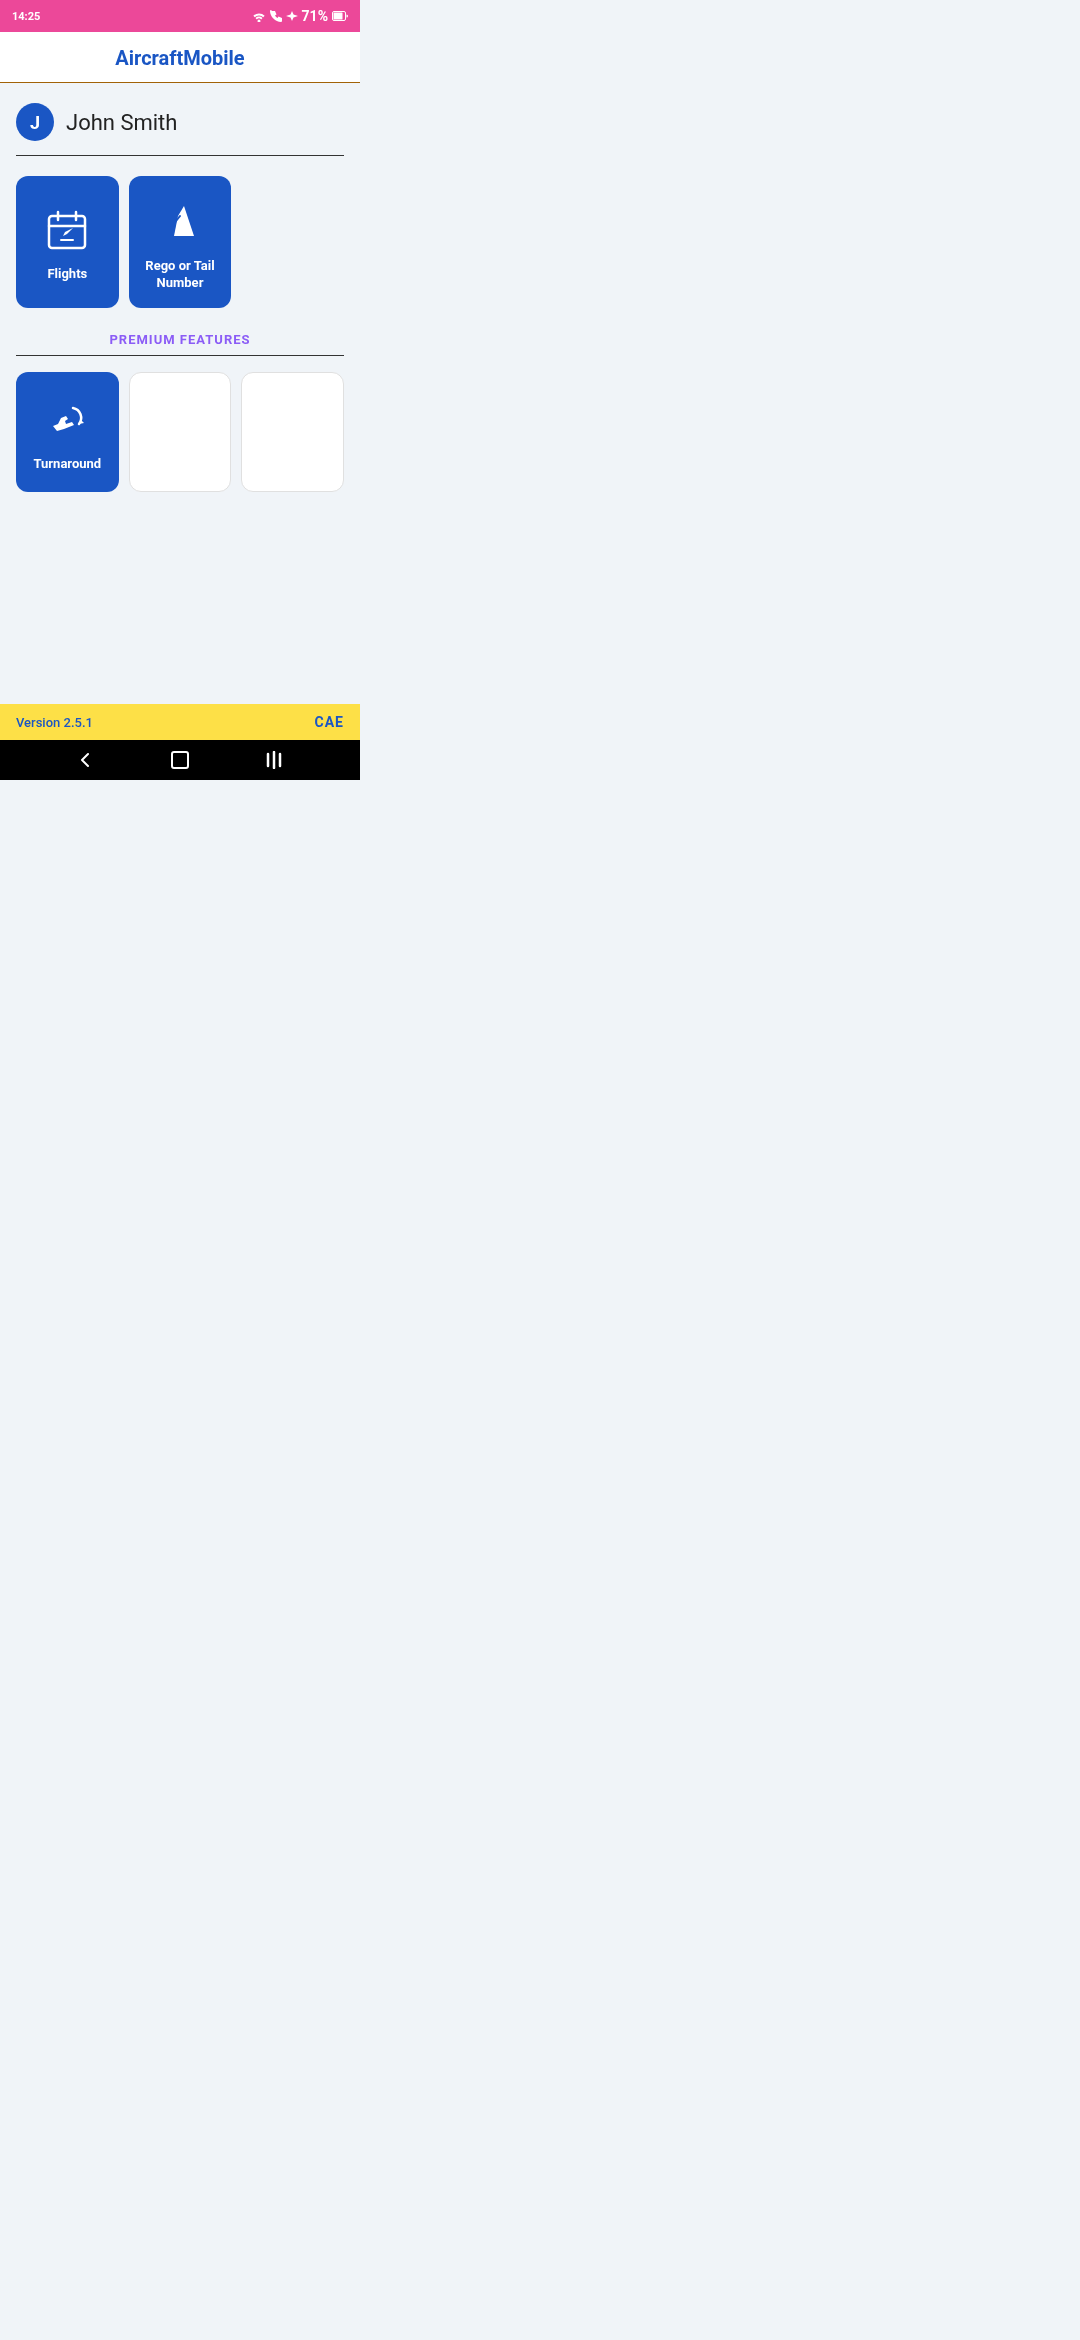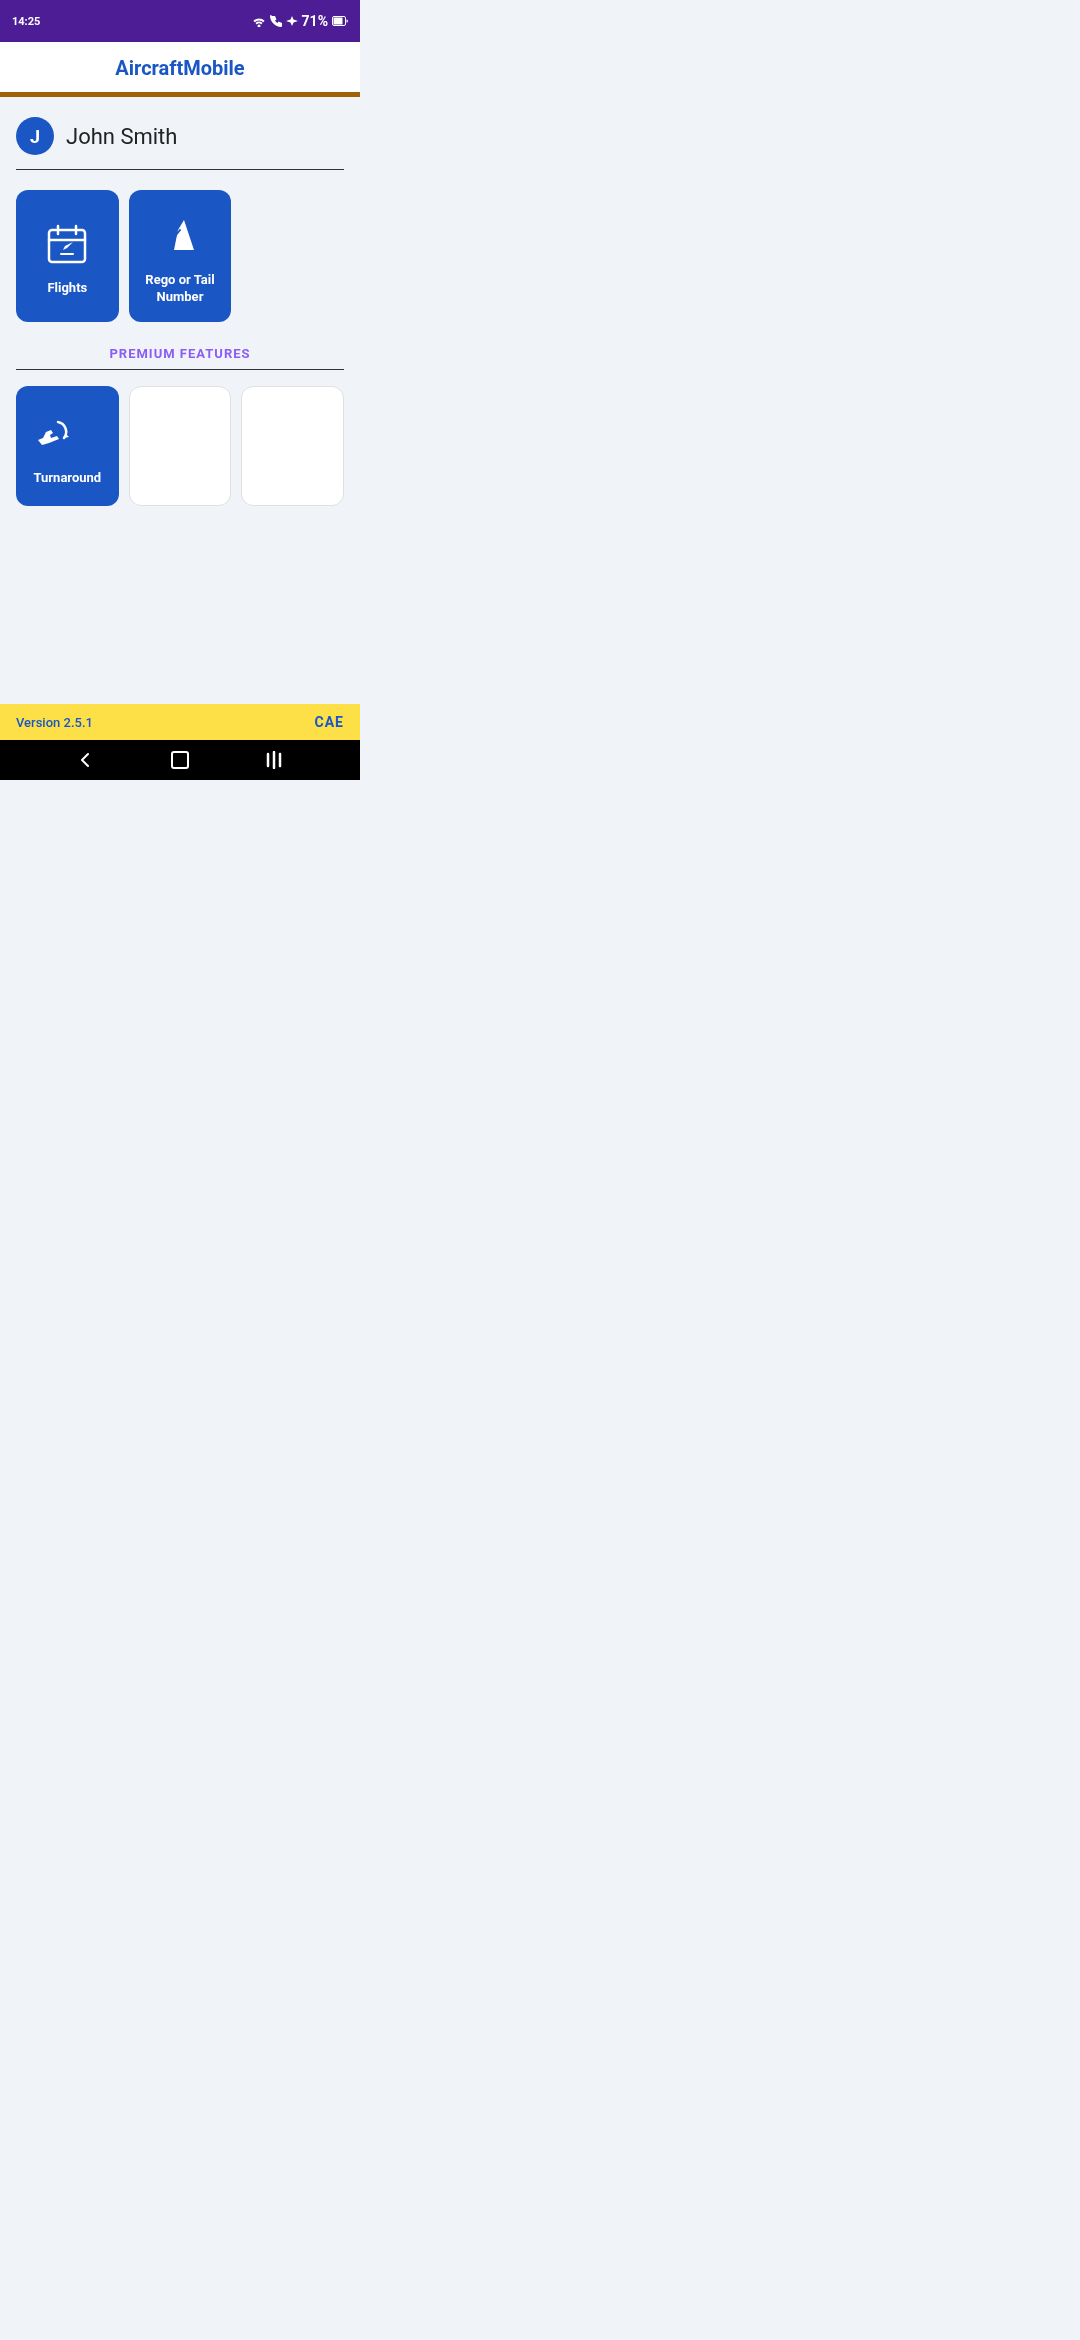--- a/index.html
+++ b/index.html
@@ -15,46 +15,46 @@
       font-family: 'Roboto', Arial, sans-serif;
       background: #f0f4f8;
       display: flex;
       flex-direction: column;
       overflow: hidden;
       position: relative;
     }
 
     
     .status-bar {
-      background: #4c1d95;
+      background: #ec4899;
       color: #fff;
       display: flex;
       justify-content: space-between;
       align-items: center;
       padding: 4px 12px;
-      height: 42px;
+      height: 32px;
       font-size: 11px;
       font-weight: bold;
       flex-shrink: 0;
       gap: 12px;
     }
 
     .status-right {
       display: flex;
       align-items: center;
       gap: 4px;
       font-size: 14px;
     }
 
     
     .app-header {
       background: #fff;
       text-align: center;
       padding: 14px 0 12px;
-      border-bottom: 5px solid #a16207;
+      border-bottom: 1px solid #a16207;
       flex-shrink: 0;
     }
 
     .app-title {
       color: #1a56c4;
       font-size: 20px;
       font-weight: bold;
     }
 
     
@@ -161,20 +161,21 @@
     .premium-grid {
       display: grid;
       grid-template-columns: repeat(3, 1fr);
       gap: 10px;
     }
 
     .premium-card {
       border-radius: 12px;
       display: flex;
       flex-direction: column;
+      align-items: center;
       justify-content: center;
       padding: 20px 10px 16px;
       cursor: pointer;
       min-height: 120px;
     }
 
     .premium-card.active {
       background: #1a56c4;
     }
 

